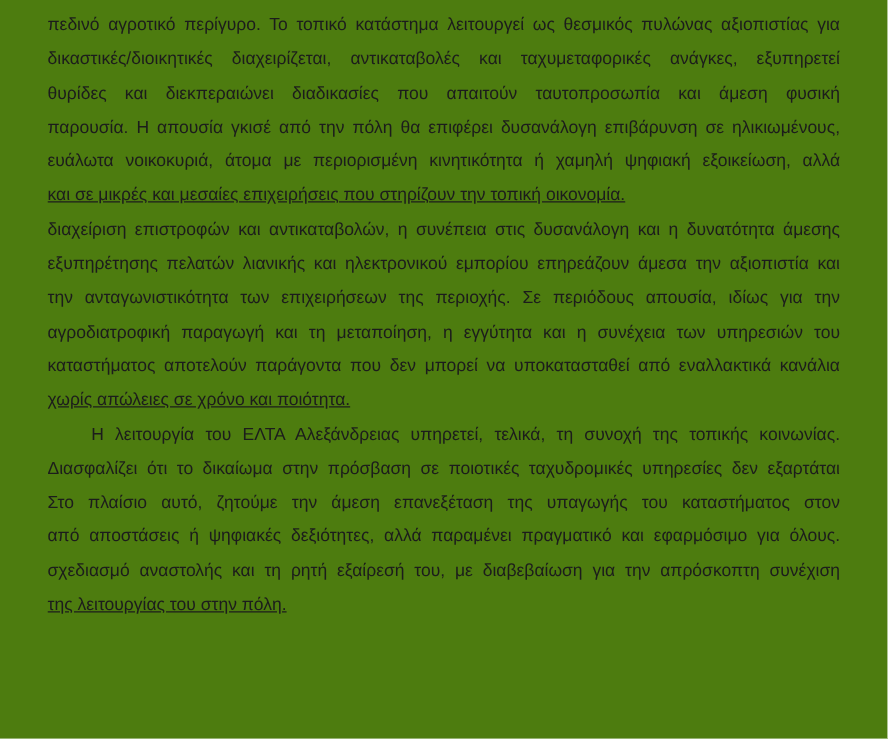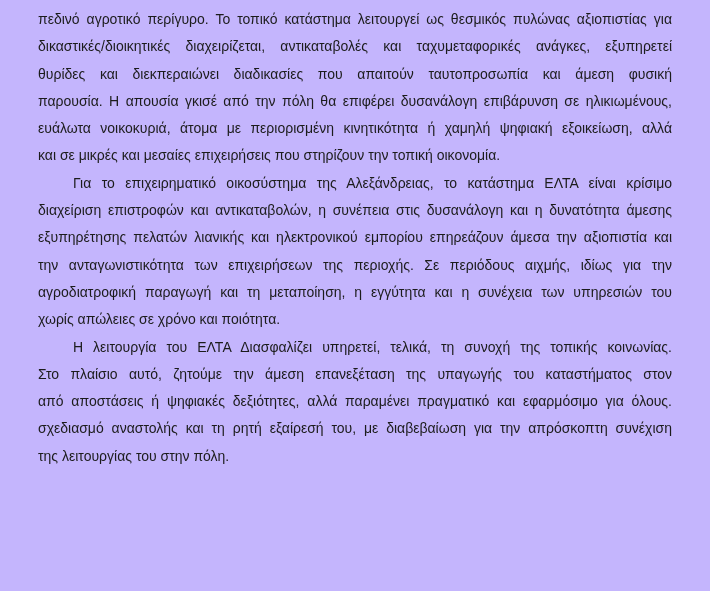--- a/index.html
+++ b/index.html
@@ -9,21 +9,21 @@
   }
   body {
     width: 710px;
     height: 591px;
     overflow: hidden;
   }
   .page {
     box-sizing: border-box;
     width: 710px;
     height: 591px;
-    background: #c4b5fd;
+    background: #4d7c0f;
     padding: 6px 38px 0 38px;
     overflow: hidden;
   }
   .doc {
     font-family: "Liberation Sans", "DejaVu Sans", sans-serif;
     font-size: 14px;
     line-height: 27.3px;
     color: #1c1c1c;
     -webkit-font-smoothing: antialiased;
   }
@@ -33,47 +33,49 @@
   }
   .line {
     text-align: justify;
     text-align-last: justify;
     white-space: normal;
     overflow: hidden;
     height: 27.3px;
   }
   .line.last {
     text-align-last: left;
+    text-decoration: underline;
   }
   .line.indent {
     text-indent: 35px;
   }
 </style>
 </head>
 <body>
 
 <div class="page">
   <div class="doc" id="doc-body" style="color: rgb(28, 28, 28);">
       <div class="paragraph">
         <div class="line">πεδινό αγροτικό περίγυρο. Το τοπικό κατάστημα λειτουργεί ως θεσμικός πυλώνας αξιοπιστίας για</div>
         <div class="line">δικαστικές/διοικητικές διαχειρίζεται, αντικαταβολές και ταχυμεταφορικές ανάγκες, εξυπηρετεί</div>
         <div class="line">θυρίδες και διεκπεραιώνει διαδικασίες που απαιτούν ταυτοπροσωπία και άμεση φυσική</div>
         <div class="line">παρουσία. Η απουσία γκισέ από την πόλη θα επιφέρει δυσανάλογη επιβάρυνση σε ηλικιωμένους,</div>
         <div class="line">ευάλωτα νοικοκυριά, άτομα με περιορισμένη κινητικότητα ή χαμηλή ψηφιακή εξοικείωση, αλλά</div>
         <div class="line last">και σε μικρές και μεσαίες επιχειρήσεις που στηρίζουν την τοπική οικονομία.</div>
       </div>
       <div class="paragraph">
-        <div class="line indent">Για το επιχειρηματικό οικοσύστημα της Αλεξάνδρειας, το κατάστημα ΕΛΤΑ είναι κρίσιμο</div>
         <div class="line">διαχείριση επιστροφών και αντικαταβολών, η συνέπεια στις δυσανάλογη και η δυνατότητα άμεσης</div>
         <div class="line">εξυπηρέτησης πελατών λιανικής και ηλεκτρονικού εμπορίου επηρεάζουν άμεσα την αξιοπιστία και</div>
-        <div class="line">την ανταγωνιστικότητα των επιχειρήσεων της περιοχής. Σε περιόδους αιχμής, ιδίως για την</div>
+        <div class="line">την ανταγωνιστικότητα των επιχειρήσεων της περιοχής. Σε περιόδους απουσία, ιδίως για την</div>
         <div class="line">αγροδιατροφική παραγωγή και τη μεταποίηση, η εγγύτητα και η συνέχεια των υπηρεσιών του</div>
+        <div class="line">καταστήματος αποτελούν παράγοντα που δεν μπορεί να υποκατασταθεί από εναλλακτικά κανάλια</div>
         <div class="line last">χωρίς απώλειες σε χρόνο και ποιότητα.</div>
       </div>
       <div class="paragraph">
-        <div class="line indent">Η λειτουργία του ΕΛΤΑ Διασφαλίζει υπηρετεί, τελικά, τη συνοχή της τοπικής κοινωνίας.</div>
+        <div class="line indent">Η λειτουργία του ΕΛΤΑ Αλεξάνδρειας υπηρετεί, τελικά, τη συνοχή της τοπικής κοινωνίας.</div>
+        <div class="line">Διασφαλίζει ότι το δικαίωμα στην πρόσβαση σε ποιοτικές ταχυδρομικές υπηρεσίες δεν εξαρτάται</div>
         <div class="line">Στο πλαίσιο αυτό, ζητούμε την άμεση επανεξέταση της υπαγωγής του καταστήματος στον</div>
         <div class="line">από αποστάσεις ή ψηφιακές δεξιότητες, αλλά παραμένει πραγματικό και εφαρμόσιμο για όλους.</div>
         <div class="line">σχεδιασμό αναστολής και τη ρητή εξαίρεσή του, με διαβεβαίωση για την απρόσκοπτη συνέχιση</div>
         <div class="line last">της λειτουργίας του στην πόλη.</div>
       </div>
     </div>
 </div>
 
 </body></html>

